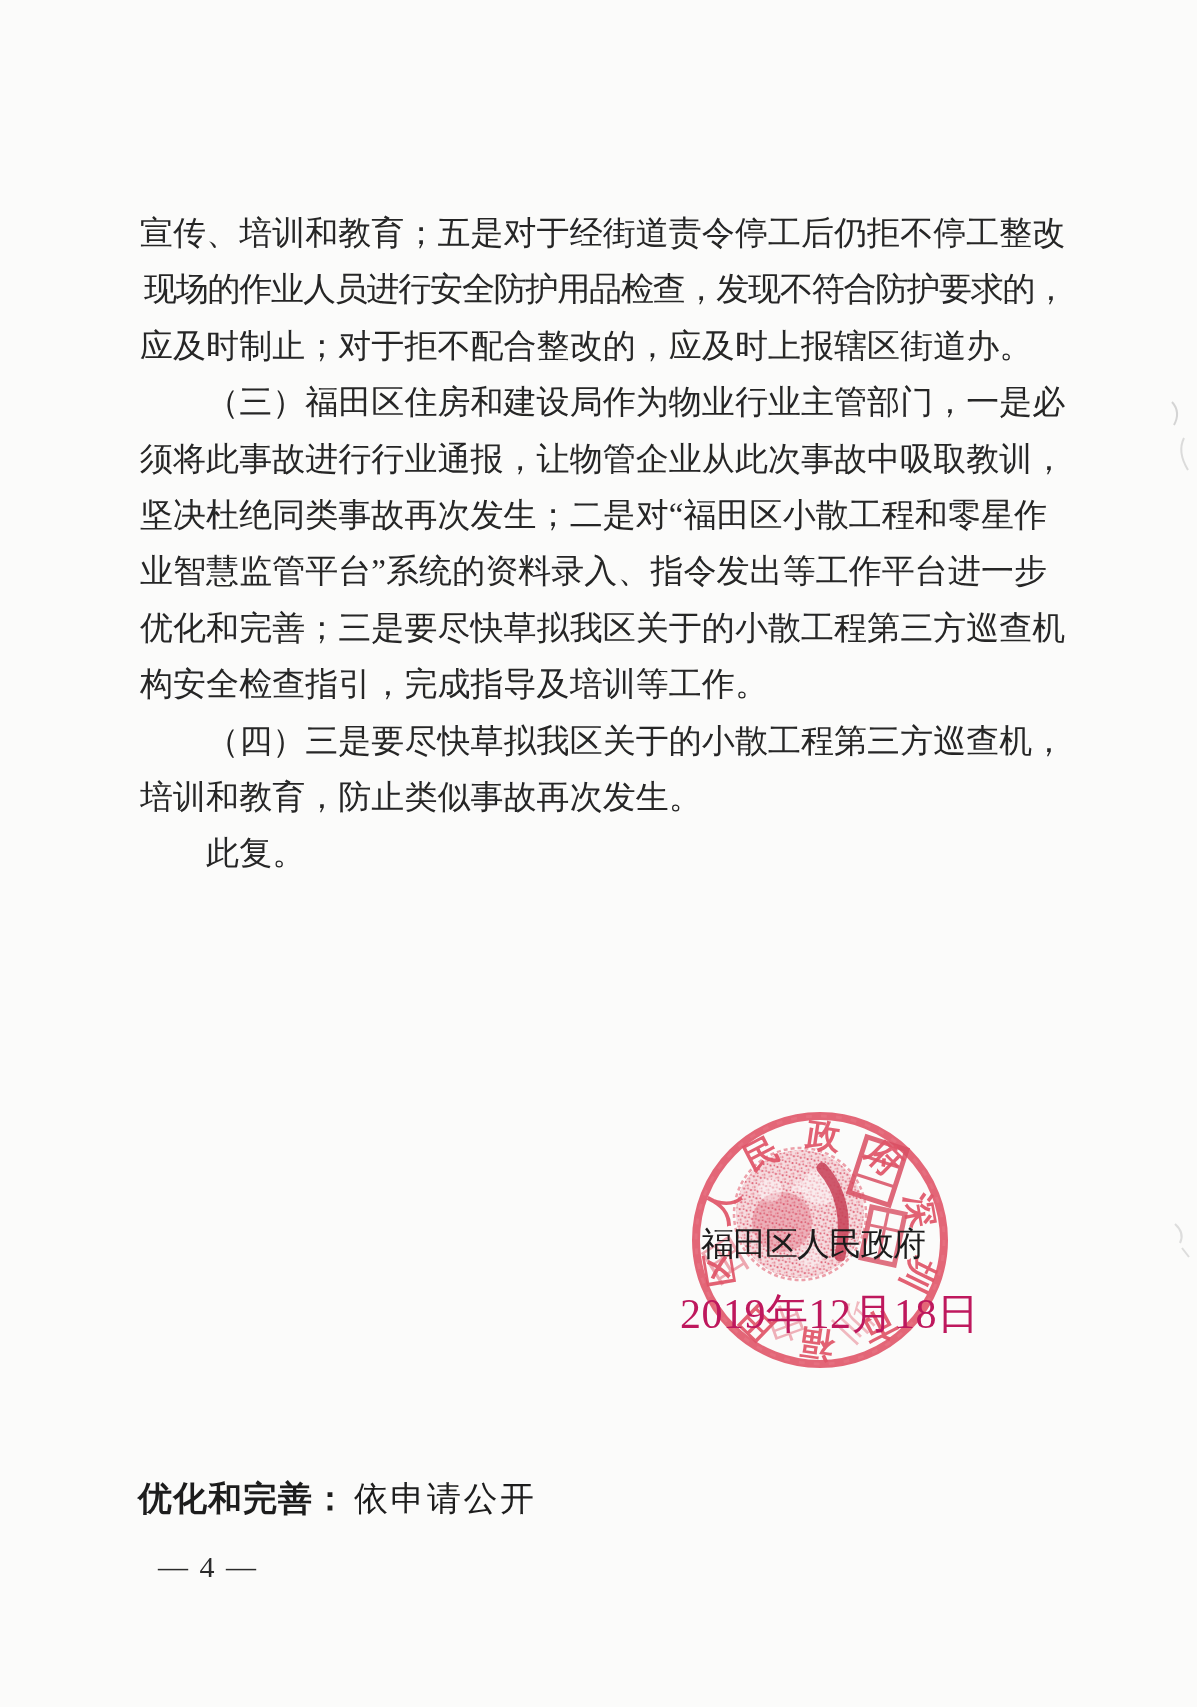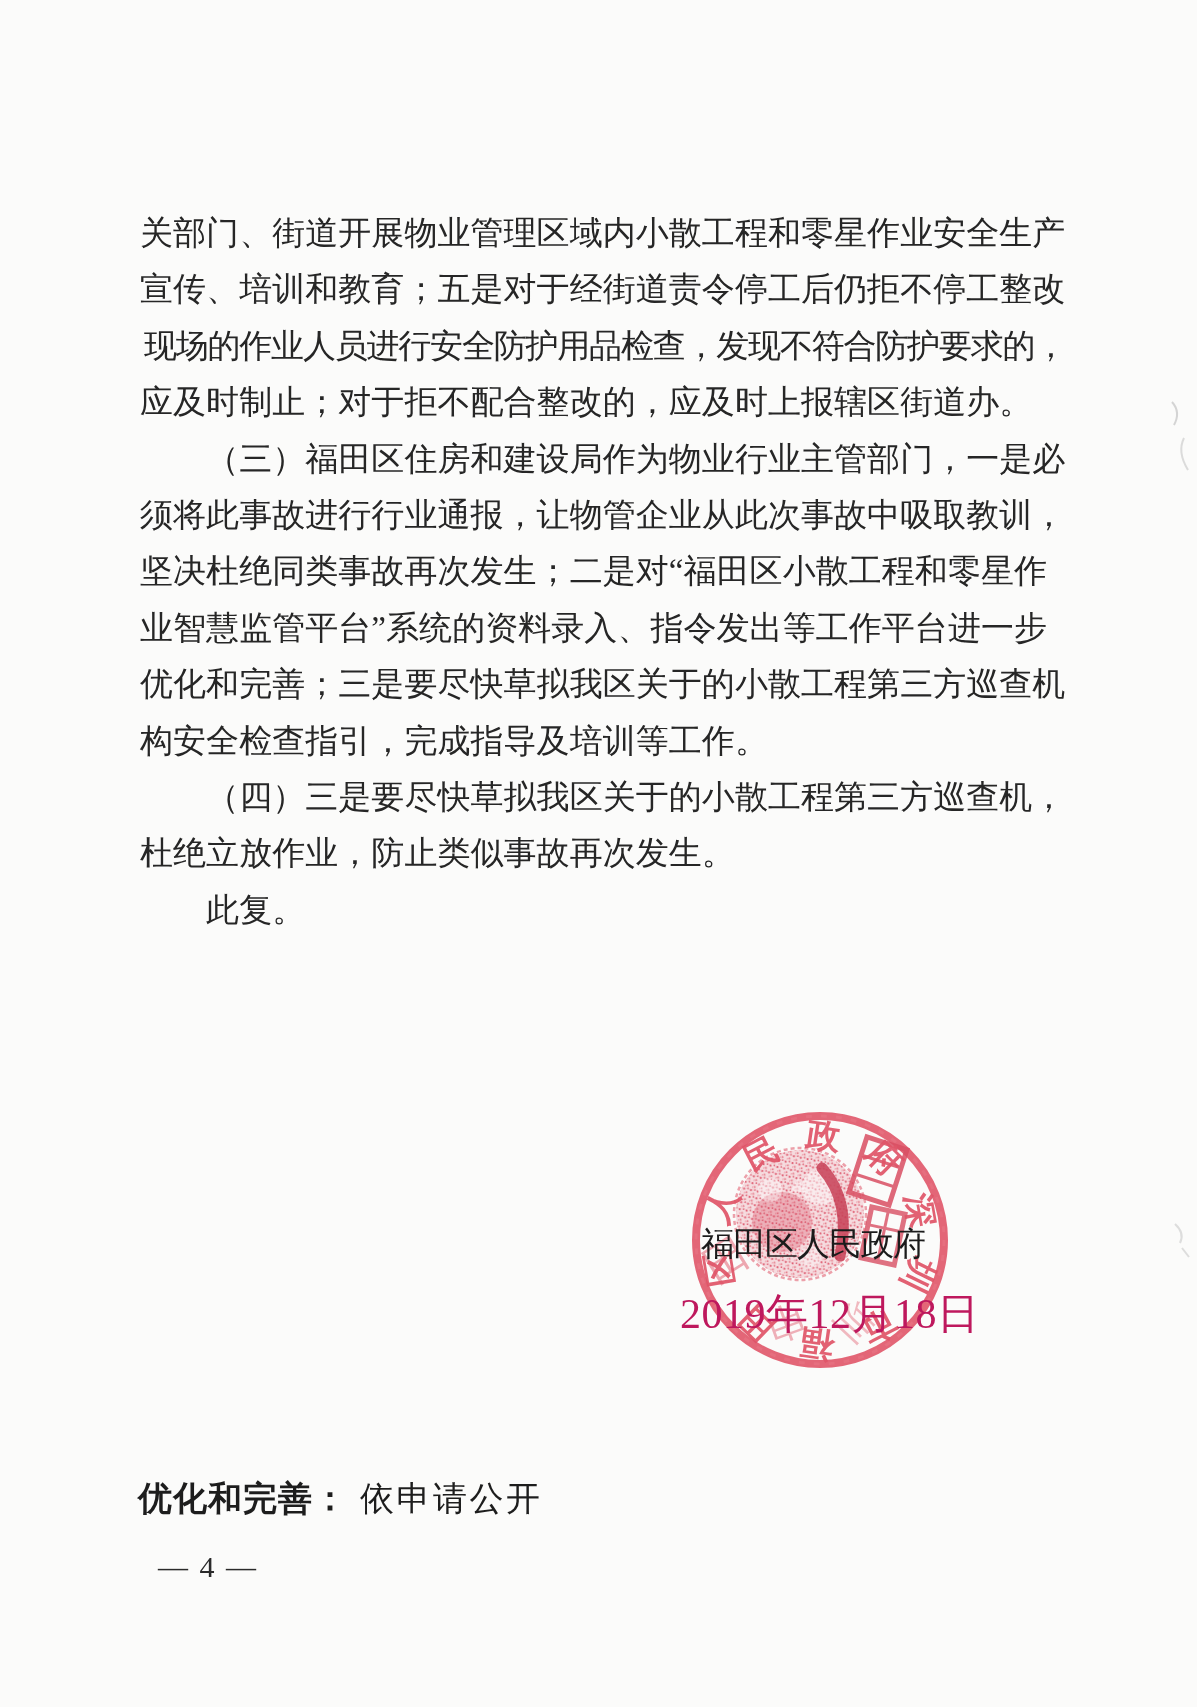--- a/index.html
+++ b/index.html
@@ -32,46 +32,45 @@
   
   .disclosure{
     position:absolute;left:138px;top:1476px;white-space:nowrap;color:#1d1d1d;
   }
   .disclosure .lbl{
     font-family:"Liberation Sans","DejaVu Sans",sans-serif;
     font-weight:700;font-size:34px;letter-spacing:1px;
   }
   .disclosure .val{
     font-family:"Liberation Serif","DejaVu Serif",serif;
-    font-size:34px;letter-spacing:2.5px;margin-left:12px;
+    font-size:34px;letter-spacing:2.5px;margin-left:6px;
   }
   .page-number{
     position:absolute;left:158px;top:1550px;font-size:30px;color:#2a2a2a;
     letter-spacing:2px;white-space:nowrap;
   }
   .artifact{position:absolute;pointer-events:none;}
 </style>
 </head>
 <body>
 
 <div class="page">
 
   <div class="doc-body">
-      <div class="body-line">关部门、街道开展物业管理区域内小散工程和零星作业安全生产</div>
       <div class="body-line">宣传、培训和教育；五是对于经街道责令停工后仍拒不停工整改</div>
       <div class="body-line tight">现场的作业人员进行安全防护用品检查，发现不符合防护要求的，</div>
       <div class="body-line">应及时制止；对于拒不配合整改的，应及时上报辖区街道办。</div>
       <div class="body-line">　　（三）福田区住房和建设局作为物业行业主管部门，一是必</div>
       <div class="body-line">须将此事故进行行业通报，让物管企业从此次事故中吸取教训，</div>
       <div class="body-line">坚决杜绝同类事故再次发生；二是对“福田区小散工程和零星作</div>
       <div class="body-line">业智慧监管平台”系统的资料录入、指令发出等工作平台进一步</div>
       <div class="body-line">优化和完善；三是要尽快草拟我区关于的小散工程第三方巡查机</div>
       <div class="body-line">构安全检查指引，完成指导及培训等工作。</div>
       <div class="body-line">　　（四）三是要尽快草拟我区关于的小散工程第三方巡查机，</div>
-      <div class="body-line">杜绝立放作业，防止类似事故再次发生。</div>
+      <div class="body-line">培训和教育，防止类似事故再次发生。</div>
       <div class="body-line">　　此复。</div>
     </div>
 
   <div class="seal-wrap">
     <svg width="300" height="300" viewBox="0 0 300 300">
       <defs>
         <pattern id="speck" width="7" height="7" patternUnits="userSpaceOnUse" patternTransform="rotate(12)">
           <circle cx="1.6" cy="2.1" r="1.15" fill="#dd4f66" opacity="0.9"></circle>
           <circle cx="4.6" cy="5.2" r="1.05" fill="#e05568" opacity="0.7"></circle>
           <circle cx="5.4" cy="1.2" r="0.9" fill="#d74a60" opacity="0.8"></circle>

